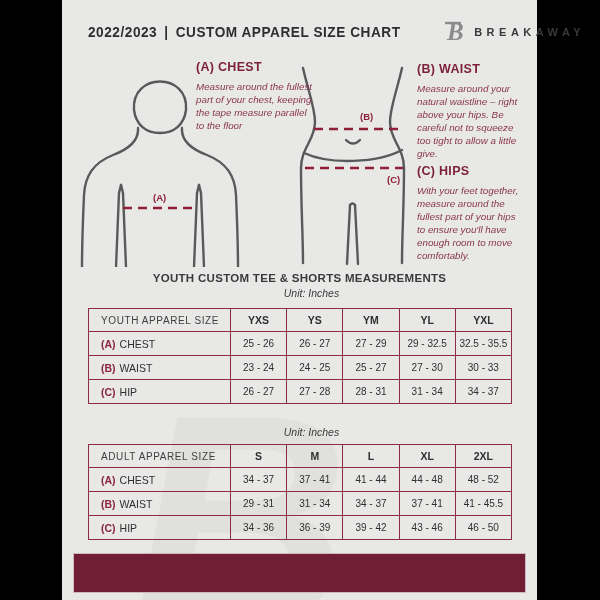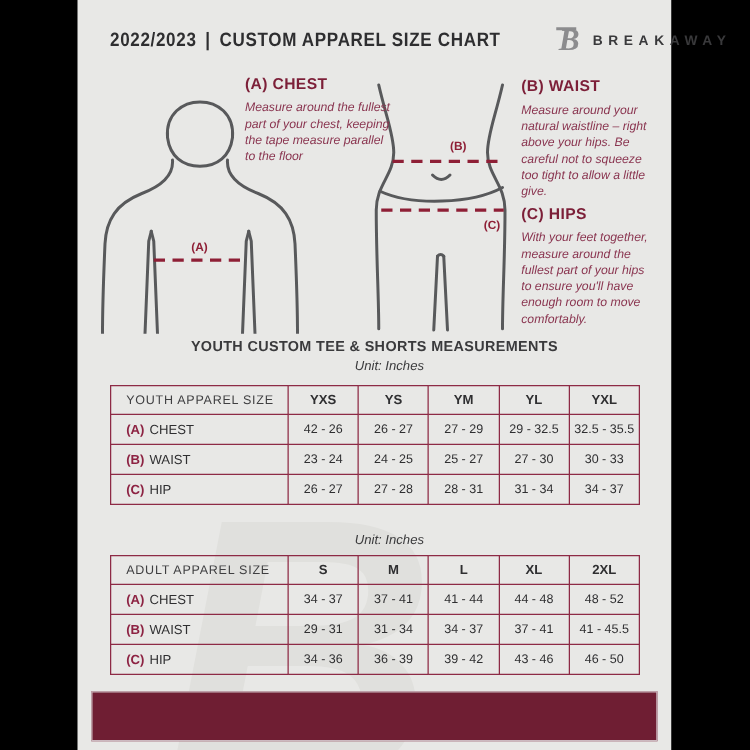--- a/index.html
+++ b/index.html
@@ -137,21 +137,21 @@
           <tr class="head">
         <th class="lblhead">YOUTH APPAREL SIZE</th>
         <th class="szhead">YXS</th>
         <th class="szhead">YS</th>
         <th class="szhead">YM</th>
         <th class="szhead">YL</th>
         <th class="szhead">YXL</th>
       </tr>
       <tr>
         <td class="rowlbl"><span class="pfx">(A)</span><span>CHEST</span></td>
-        <td class="val">42 - 26</td>
+        <td class="val">25 - 26</td>
         <td class="val">26 - 27</td>
         <td class="val">27 - 29</td>
         <td class="val">29 - 32.5</td>
         <td class="val">32.5 - 35.5</td>
       </tr>
       <tr>
         <td class="rowlbl"><span class="pfx">(B)</span><span>WAIST</span></td>
         <td class="val">23 - 24</td>
         <td class="val">24 - 25</td>
         <td class="val">25 - 27</td>

